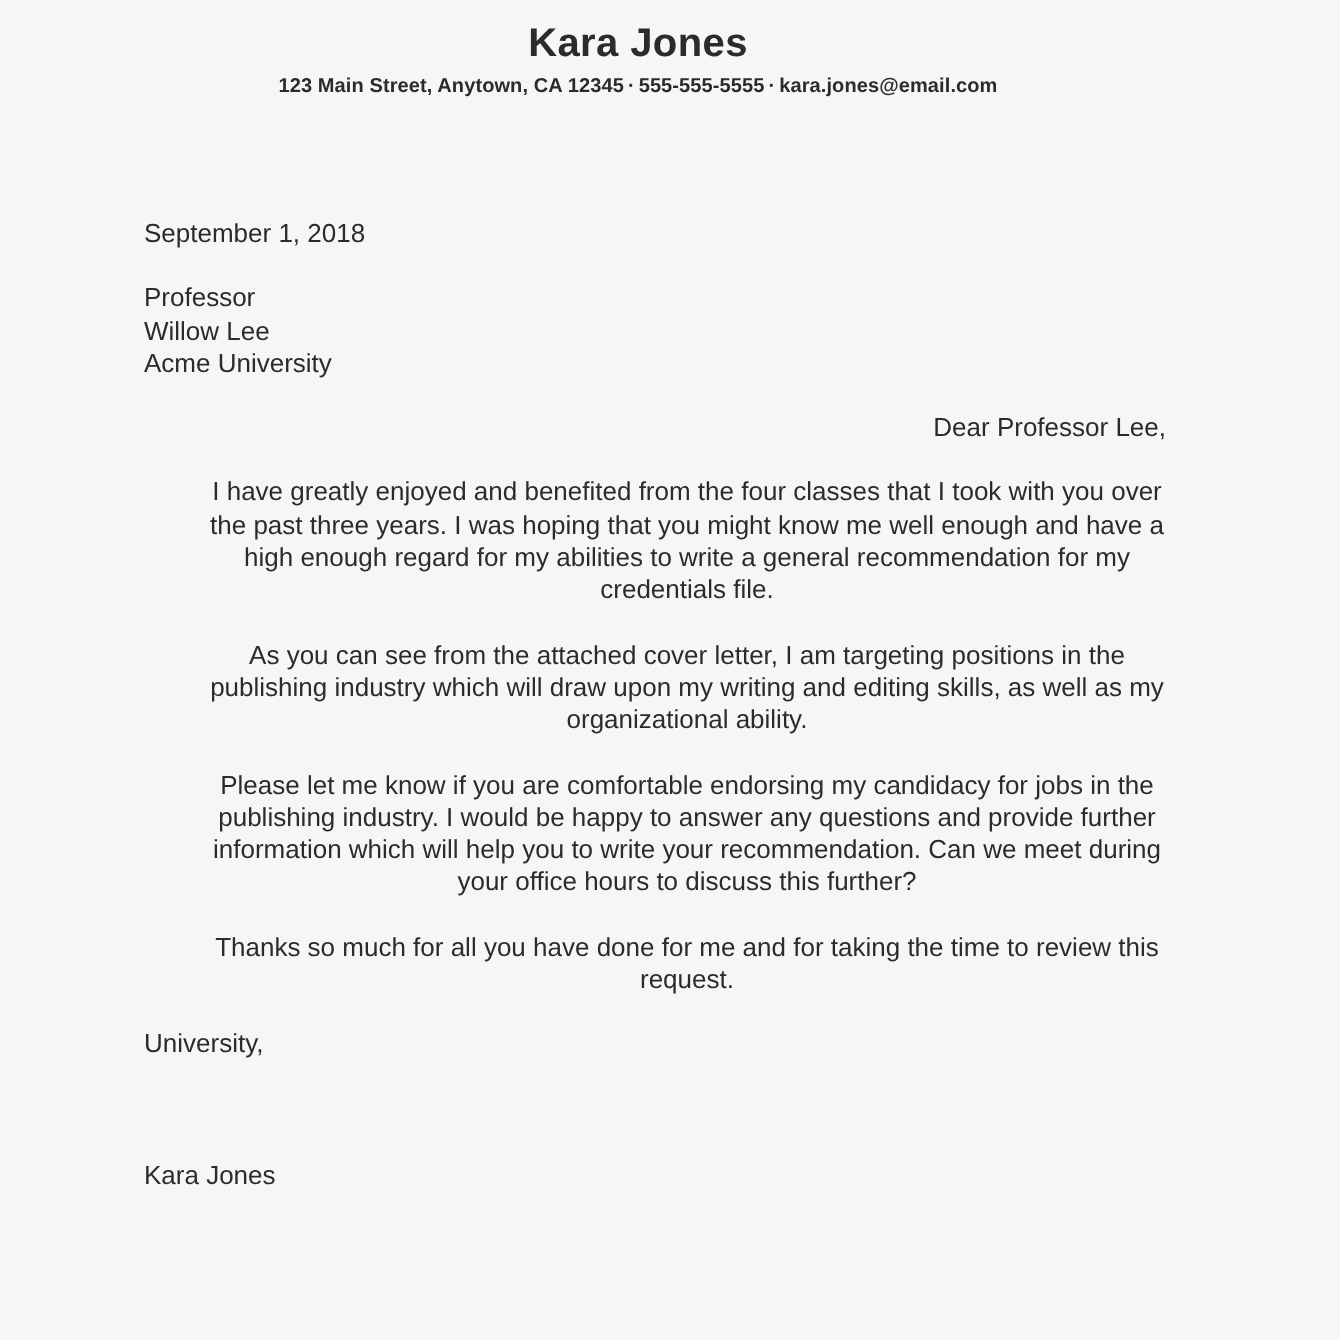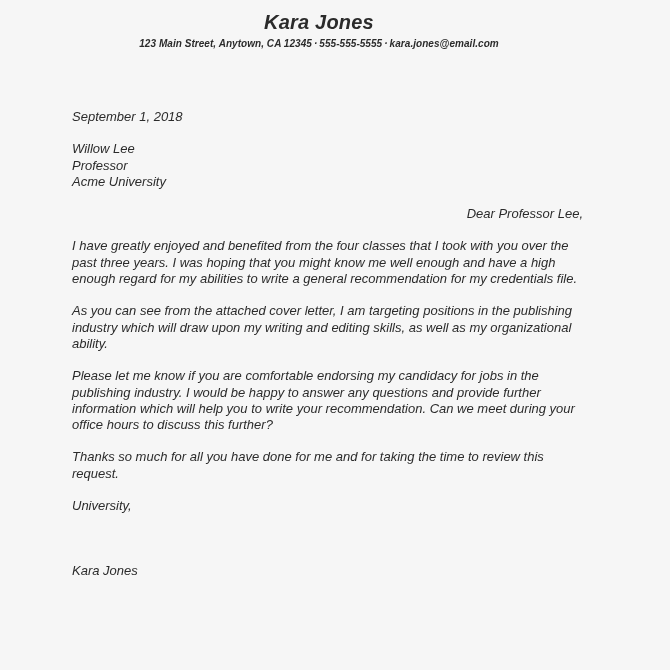--- a/index.html
+++ b/index.html
@@ -14,21 +14,20 @@
     color: #2b2b2b;
     overflow: hidden;
   }
 
   .letter {
     position: relative;
     width: 638px;
     height: 670px;
     box-sizing: border-box;
     padding: 0;
-    font-style: italic;
   }
 
   
   .letterhead {
     text-align: center;
     padding-top: 10px;
   }
   .sender-name {
     font-size: 20px;
     font-weight: bold;
@@ -67,21 +66,22 @@
     display: block;
   }
 
   .salutation {
     margin-top: 16px;
     text-align: right;
   }
 
   .para {
     margin-top: 16px;
-    text-align: left;
+    text-align: center;
+    margin-left: 32px;
   }
 
   .closing {
     margin-top: 16px;
   }
 
   .signature-name {
     margin-top: 49px;
   }
 </style>
@@ -95,22 +95,22 @@
     <div class="contact-line">
       <span>123 Main Street, Anytown, CA 12345</span><span class="contact-sep">·</span><span>555-555-5555</span><span class="contact-sep">·</span><span>kara.jones@email.com</span>
     </div>
   </div>
 
   <div class="body-block">
 
     <div class="date-line">September 1, 2018</div>
 
     <div class="recipient-block">
+      <span class="addr-line">Professor</span>
       <span class="addr-line">Willow Lee</span>
-      <span class="addr-line">Professor</span>
       <span class="addr-line">Acme University</span>
     </div>
 
     <div class="salutation">Dear Professor Lee,</div>
 
     <p class="para" style="margin-bottom: 0px;">I have greatly enjoyed and benefited from the four classes that I took with you over the past three years.  I was hoping that you might know me well enough and have a high enough regard for my abilities to write a general recommendation for my credentials file.</p>
 
     <p class="para" style="margin-bottom: 0px;">As you can see from the attached cover letter, I am targeting positions in the publishing industry which will draw upon my writing and editing skills, as well as my organizational ability.</p>
 
 

